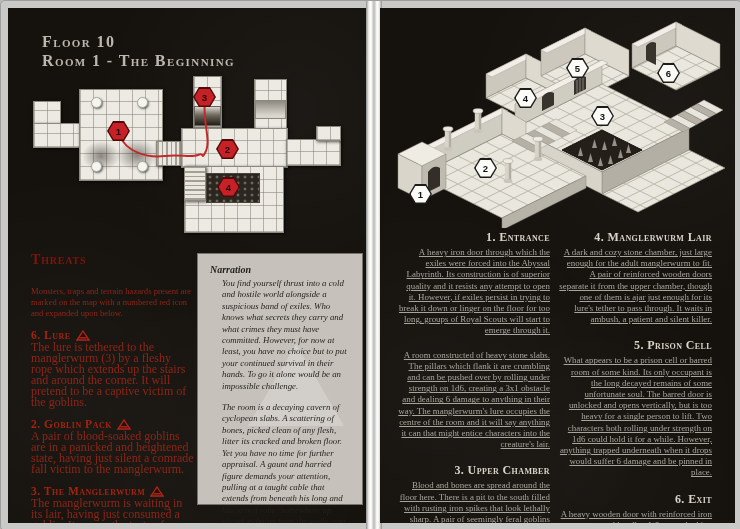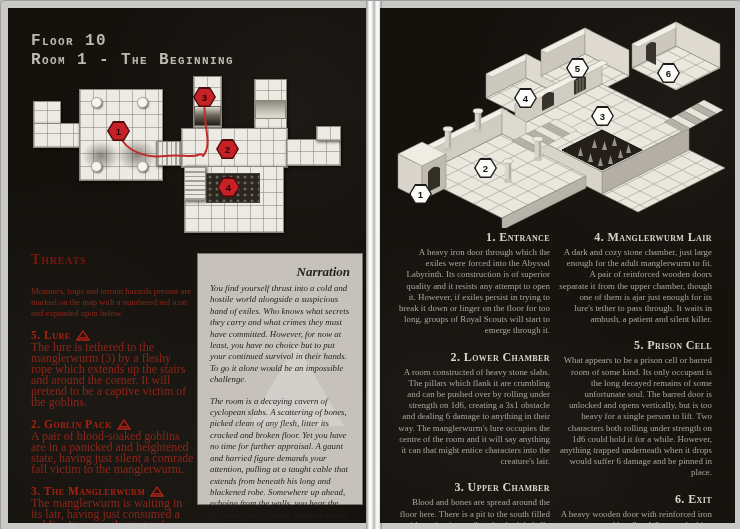--- a/index.html
+++ b/index.html
@@ -10,21 +10,21 @@
     background:
       radial-gradient(circle at 80% 20%, rgba(255,255,255,.035), transparent 40%),
       radial-gradient(circle at 15% 75%, rgba(255,255,255,.03), transparent 45%),
       radial-gradient(circle at 60% 90%, rgba(255,255,255,.025), transparent 35%);}
   .page-left{left:7px;width:360px;}
   .page-right{left:379px;width:355px;}
   .spine{position:absolute;left:365px;top:0;width:16px;height:529px;
     background:linear-gradient(90deg,#8f8f8d 0,#f4f4f2 3px,#ffffff 5px,#b8b8b6 8px,#ffffff 11px,#f0f0ee 13px,#8f8f8d 16px);}
 
   
-  .pg-title{position:absolute;left:23px;top:24px;color:#bdb8ae;font-family:Liberation Mono, monospace;}
+  .pg-title{position:absolute;left:34px;top:24px;color:#bdb8ae;}
   .pg-title div{font-variant:small-caps;font-size:16px;letter-spacing:1.4px;font-weight:600;line-height:19px;}
 
   
   .tb{position:absolute;background-color:#eceae3;
       background-image:repeating-linear-gradient(0deg,rgba(125,120,108,.5) 0 1px,transparent 1px 13px),
                        repeating-linear-gradient(90deg,rgba(125,120,108,.5) 0 1px,transparent 1px 13px);
       border:1px solid #8d887d;box-shadow:1px 1px 3px rgba(0,0,0,.65);}
   .stairs-v{background-image:repeating-linear-gradient(90deg,#a39f94 0 1.5px,#e9e7e0 1.5px 4.5px);}
   .stairs-h{background-image:repeating-linear-gradient(0deg,#a39f94 0 1.5px,#e9e7e0 1.5px 4.5px);}
   .ramp{background:linear-gradient(180deg,#d9d6cd 0%,#6e685d 45%,#221e18 100%);border:1px solid #6b665c;}
@@ -54,29 +54,29 @@
   .t-item{margin-top:10px;}
   .t-item h3{margin:0 0 1px 0;font-variant:small-caps;font-size:11.5px;letter-spacing:.5px;color:#a32311;font-weight:700;display:flex;align-items:center;gap:5px;}
   .t-item .t-body{font-size:12px;line-height:11px;color:#8e2517;}
   .tri-icon{flex:0 0 auto;}
 
   
   .narr-box{position:absolute;left:189px;top:245px;width:166px;height:252px;background:#c6c2bb;
       border:1px solid #76736c;box-sizing:border-box;padding:10px 12px;color:#221f1b;}
   .narr-box::after{content:"";position:absolute;right:18px;top:90px;width:0;height:0;
       border-left:48px solid transparent;border-right:48px solid transparent;border-bottom:82px solid rgba(255,255,255,.22);}
-  .narr-box h3{margin:0 0 3px 0;font-size:13px;font-style:italic;font-weight:700;text-align:right;}
-  .narr-box p{margin:0 0 10px 0;font-size:8.8px;line-height:11.4px;font-style:italic;position:relative;z-index:2;}
+  .narr-box h3{margin:0 0 3px 0;font-size:10px;font-style:italic;font-weight:700;}
+  .narr-box p{margin:0 0 10px 12px;font-size:8.8px;line-height:11.4px;font-style:italic;position:relative;z-index:2;}
 
   
   .loc-col{position:absolute;top:222px;width:153px;}
   .col-1{left:17px;} .col-2{left:179px;}
   .loc-item{margin-bottom:13px;text-align:right;}
   .loc-item h3{margin:0 0 2px 0;font-variant:small-caps;font-size:12px;letter-spacing:.4px;color:#d9d4c8;font-weight:700;}
-  .loc-item .l-body{font-size:8.9px;line-height:11.2px;color:#a8a49c;}
+  .loc-item .l-body{font-size:8.9px;line-height:11.2px;color:#a8a49c;text-decoration:underline;}
 
   .isosvg{position:absolute;left:8px;top:8px;}
 </style>
 </head>
 <body>
 
 <div class="canvas">
 
   <div class="page page-left">
 
@@ -139,21 +139,21 @@
         <span>4</span>
       </div>
     </div>
 
     <div class="threats">
       <h2>Threats</h2>
       <div class="intro">Monsters, traps and terrain hazards present are marked on the map with a numbered red icon and expanded upon below.</div>
 
       <div class="t-item">
         <h3>
-            <span>5. Lure</span>
+            <span>6. Lure</span>
           <svg class="tri-icon" width="14" height="11" viewBox="0 0 14 11">
             <path d="M7 1 L13 10 L1 10 Z" fill="#2a0c08" stroke="#b3261a" stroke-width="1.3"></path>
             <line x1="3.2" y1="7.8" x2="10.8" y2="7.8" stroke="#b3261a" stroke-width="1.4"></line>
           </svg>
           </h3>
         <div class="t-body">The lure is tethered to the manglerwurm (3) by a fleshy rope which extends up the stairs and around the corner. It will pretend to be a captive victim of the goblins.</div>
       </div>
 
       <div class="t-item">
         <h3>
@@ -335,21 +335,20 @@
         <div class="h-in"></div>
       <span>6</span>
     </div>
 
     <div class="loc-col col-1">
       <div class="loc-item">
         <h3>1. Entrance</h3>
         <div class="l-body">A heavy iron door through which the exiles were forced into the Abyssal Labyrinth. Its construction is of superior quality and it resists any attempt to open it. However, if exiles persist in trying to break it down or linger on the floor for too long, groups of Royal Scouts will start to emerge through it.</div>
       </div>
       <div class="loc-item">
-        <h3>2. Lower Chamber</h3>
         <div class="l-body">A room constructed of heavy stone slabs. The pillars which flank it are crumbling and can be pushed over by rolling under strength on 1d6, creating a 3x1 obstacle and dealing 6 damage to anything in their way. The manglerwurm's lure occupies the centre of the room and it will say anything it can that might entice characters into the creature's lair.</div>
       </div>
       <div class="loc-item">
         <h3>3. Upper Chamber</h3>
         <div class="l-body">Blood and bones are spread around the floor here. There is a pit to the south filled with rusting iron spikes that look lethally sharp. A pair of seemingly feral goblins are shrieking in an esoteric tongue and gesturing aggressively. They will fight if threatened, but do not immediately attack.</div>
       </div>
     </div>
 
     <div class="loc-col col-2">
       <div class="loc-item">

